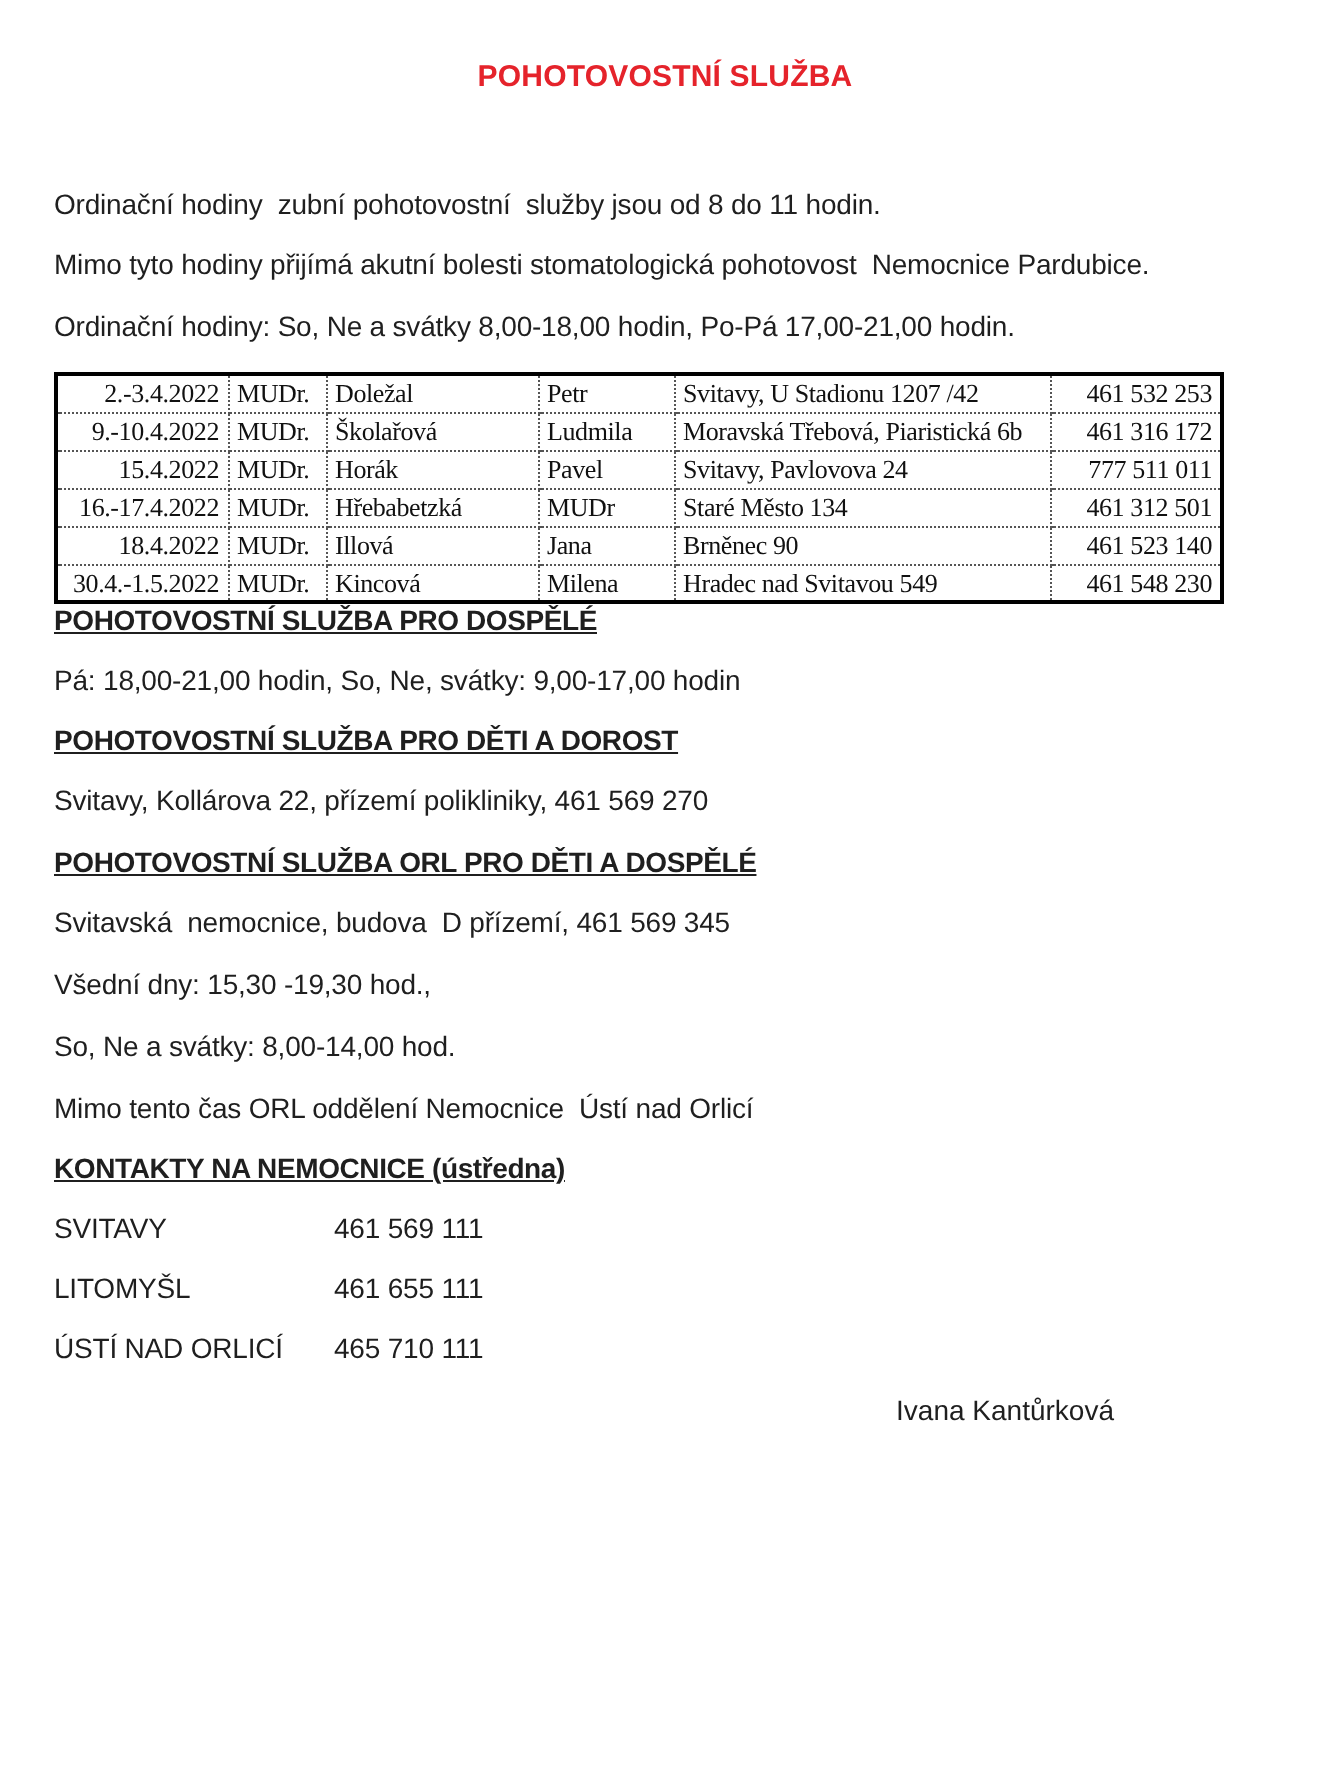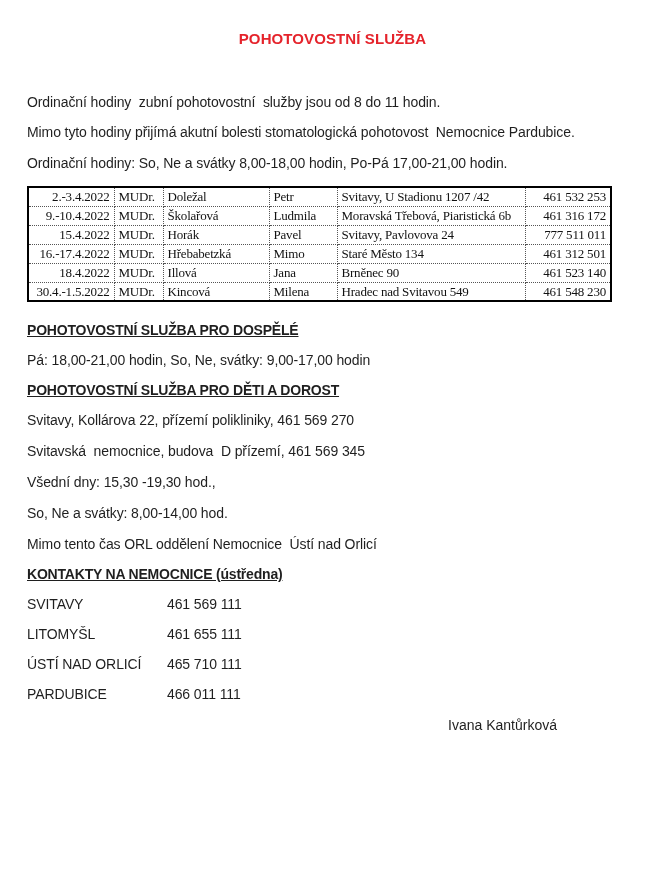--- a/index.html
+++ b/index.html
@@ -23,21 +23,21 @@
     letter-spacing: 0.1px;
   }
   .sec-heading {
     font-size: 14px;
     font-weight: bold;
     text-decoration: underline;
     line-height: 17px;
     margin: 0 0 13px 0;
     letter-spacing: -0.2px;
   }
-  .sec-heading.after-table { margin-top: 20px; }
+  .sec-heading.after-table { }
   .para {
     font-size: 14px;
     line-height: 17px;
     margin: 0 0 14px 0;
     white-space: pre-wrap;
     letter-spacing: -0.1px;
   }
   .para.tight { margin-bottom: 13px; }
   table.duty-table {
     border-collapse: collapse;
@@ -123,21 +123,21 @@
         <td class="al-c">MUDr.</td>
         <td>Horák</td>
         <td>Pavel</td>
         <td>Svitavy, Pavlovova 24</td>
         <td class="al-r">777 511 011</td>
       </tr>
       <tr>
         <td class="al-r">16.-17.4.2022</td>
         <td class="al-c">MUDr.</td>
         <td>Hřebabetzká</td>
-        <td>Mimo</td>
+        <td>MUDr</td>
         <td>Staré Město 134</td>
         <td class="al-r">461 312 501</td>
       </tr>
       <tr>
         <td class="al-r">18.4.2022</td>
         <td class="al-c">MUDr.</td>
         <td>Illová</td>
         <td>Jana</td>
         <td>Brněnec 90</td>
         <td class="al-r">461 523 140</td>
@@ -152,35 +152,33 @@
       </tr>
     </tbody>
   </table>
 
   <div class="sec-heading after-table">POHOTOVOSTNÍ SLUŽBA PRO DOSPĚLÉ</div>
   <div class="para tight">Pá: 18,00-21,00 hodin, So, Ne, svátky: 9,00-17,00 hodin</div>
 
   <div class="sec-heading">POHOTOVOSTNÍ SLUŽBA PRO DĚTI A DOROST</div>
   <div class="para">Svitavy, Kollárova 22, přízemí polikliniky, 461 569 270</div>
 
+  <div class="sec-heading">POHOTOVOSTNÍ SLUŽBA ORL PRO DĚTI A DOSPĚLÉ</div>
   <div class="para">Svitavská  nemocnice, budova  D přízemí, 461 569 345</div>
   <div class="para">Všední dny: 15,30 -19,30 hod.,</div>
   <div class="para">So, Ne a svátky: 8,00-14,00 hod.</div>
   <div class="para tight">Mimo tento čas ORL oddělení Nemocnice  Ústí nad Orlicí</div>
 
   <div class="sec-heading">KONTAKTY NA NEMOCNICE (ústředna)</div>
 
   <div class="contact-row">
     <span class="contact-city">SVITAVY</span><span class="contact-phone">461 569 111</span>
   </div>
   <div class="contact-row">
     <span class="contact-city">LITOMYŠL</span><span class="contact-phone">461 655 111</span>
   </div>
   <div class="contact-row">
     <span class="contact-city">ÚSTÍ NAD ORLICÍ</span><span class="contact-phone">465 710 111</span>
   </div>
-  <div class="contact-row">
-    <span class="contact-city">PARDUBICE</span><span class="contact-phone">466 011 111</span>
-  </div>
 
   <div class="signature">Ivana Kantůrková</div>
 
 </div>
 
 </body></html>

